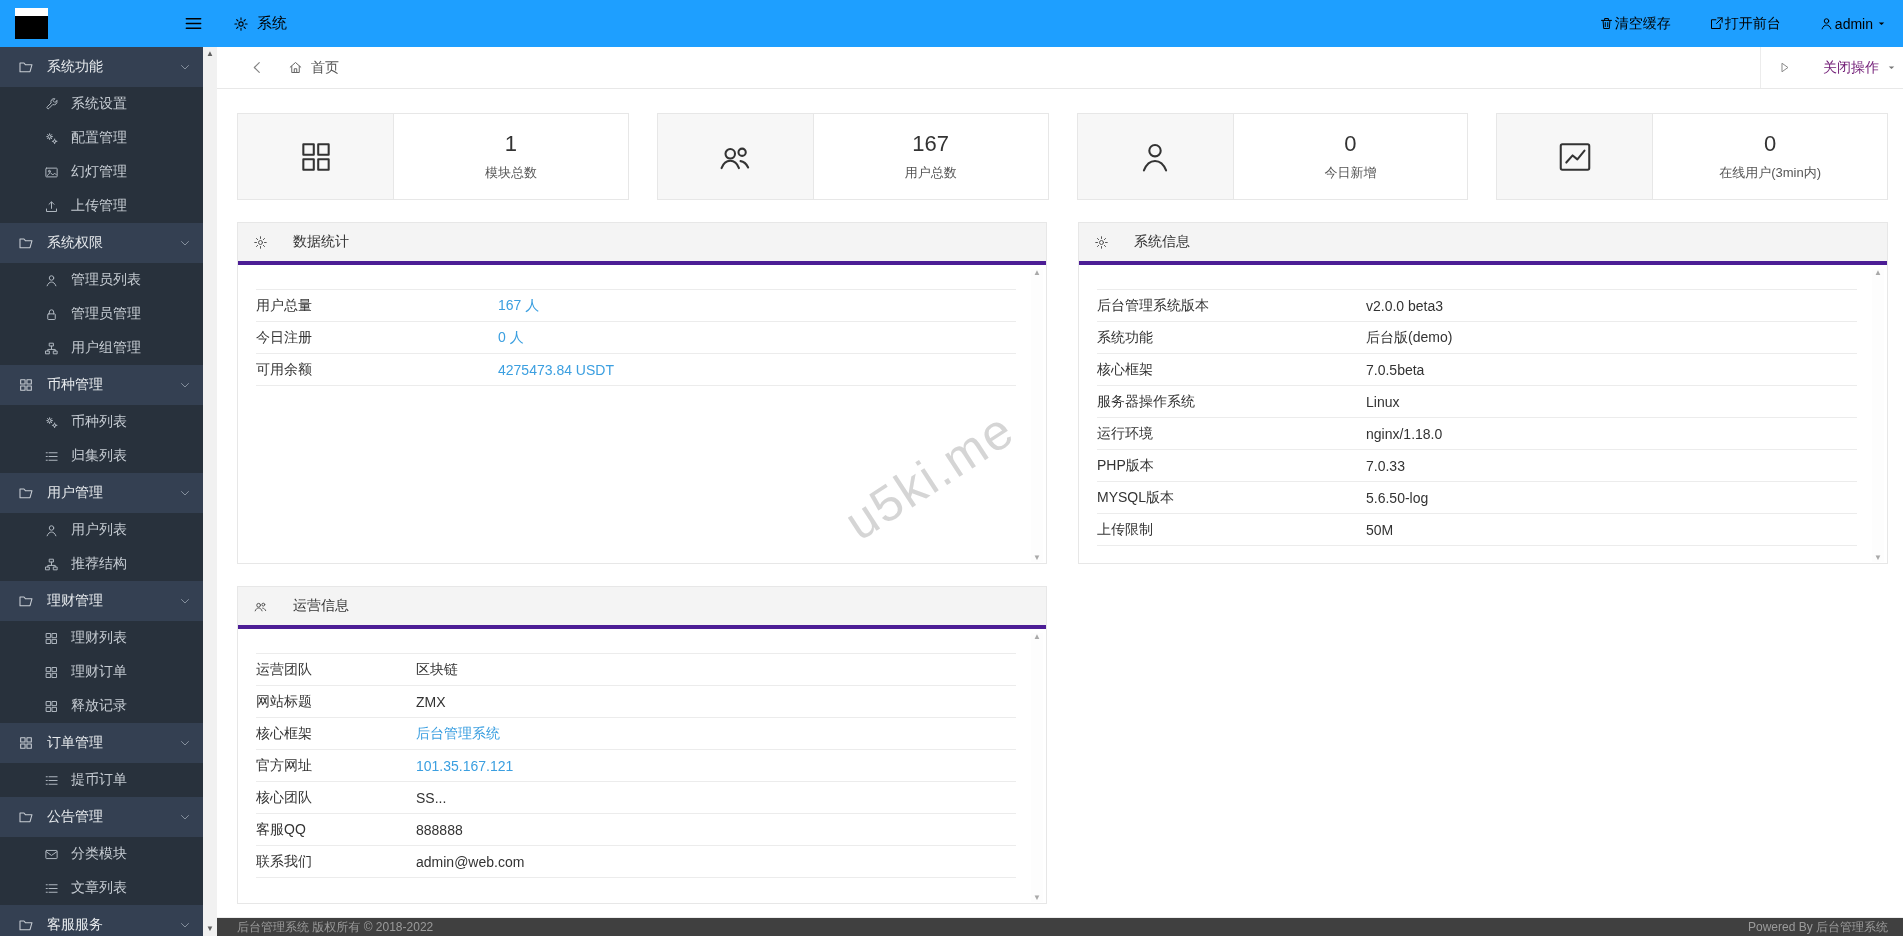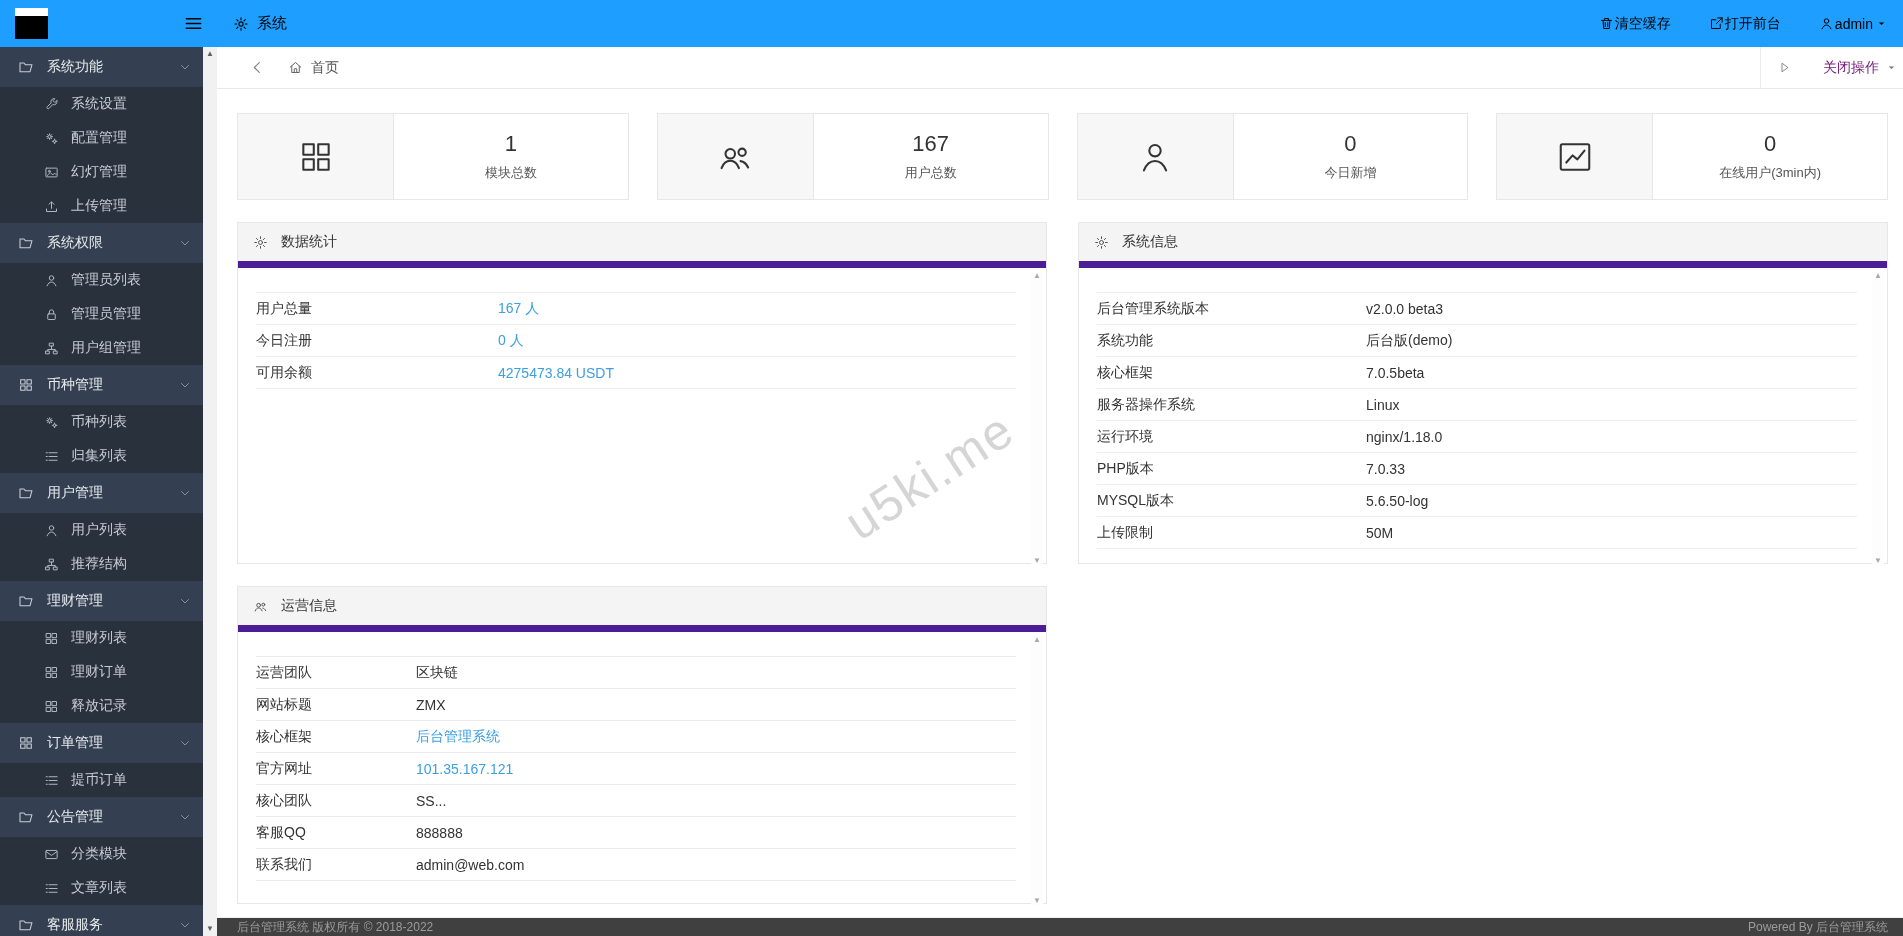--- a/index.html
+++ b/index.html
@@ -56,21 +56,21 @@
   .num{font-size:22px;color:#333}
   .lbl{font-size:13px;color:#555;margin-top:7px}
 
   
   .panels{display:flex;gap:31px;align-items:flex-start}
   .col{width:810px;display:flex;flex-direction:column}
   .panel{border:1px solid #e7e7e7;background:#fff;box-sizing:border-box;position:relative}
   .p-data{height:342px;margin-bottom:22px}
   .p-sys{height:342px}
   .p-op{height:318px}
-  .panel-hd{height:38px;background:#f4f4f4;border-bottom:7px solid #4c1d95;display:flex;align-items:center;gap:13px;padding:0 15px;color:#333}
+  .panel-hd{height:38px;background:#f4f4f4;border-bottom:4px solid #4c1d95;display:flex;align-items:center;gap:25px;padding:0 15px;color:#333}
   .panel-hd .icon{font-size:15px;color:#555}
   .panel-bd{position:relative;height:calc(100% - 39px);padding:24px 30px 0 18px;box-sizing:border-box}
   .rows{border-top:1px solid #ececec}
   .row{display:flex;align-items:center;height:31px;border-bottom:1px solid #ececec}
   .rl{flex:none;color:#333}
   .p-data .rl{width:242px}
   .p-op .rl{width:160px}
   .p-sys .rl{width:269px}
   .rv{color:#333}
   .rv.link{color:var(--link,#3b9fe0);cursor:pointer}

